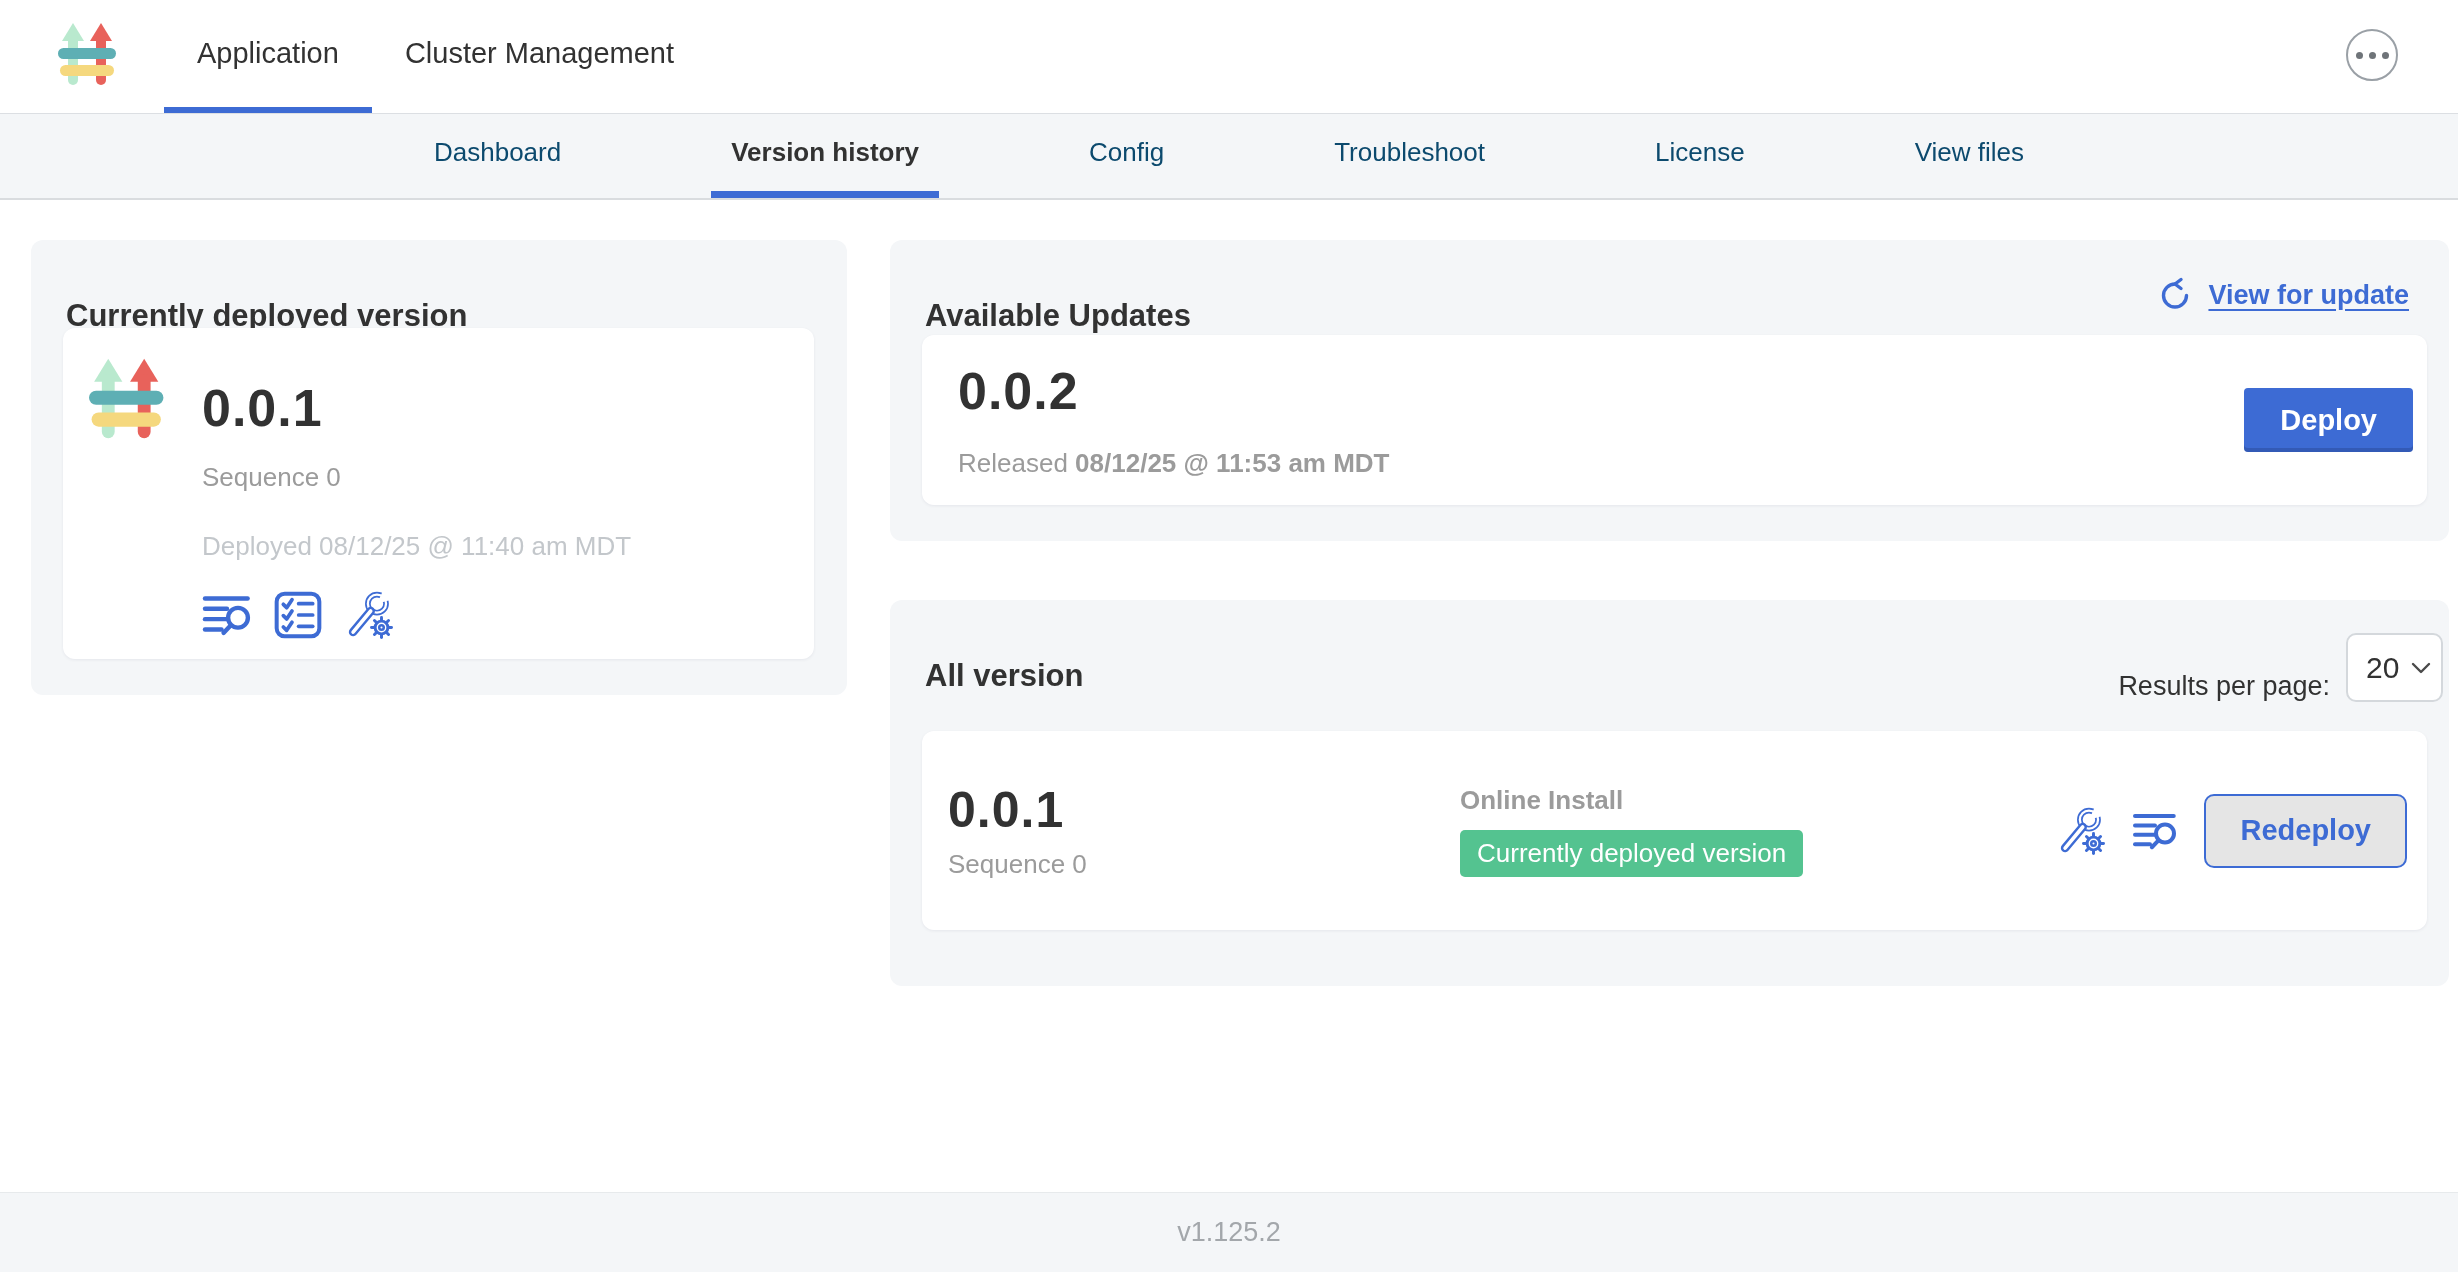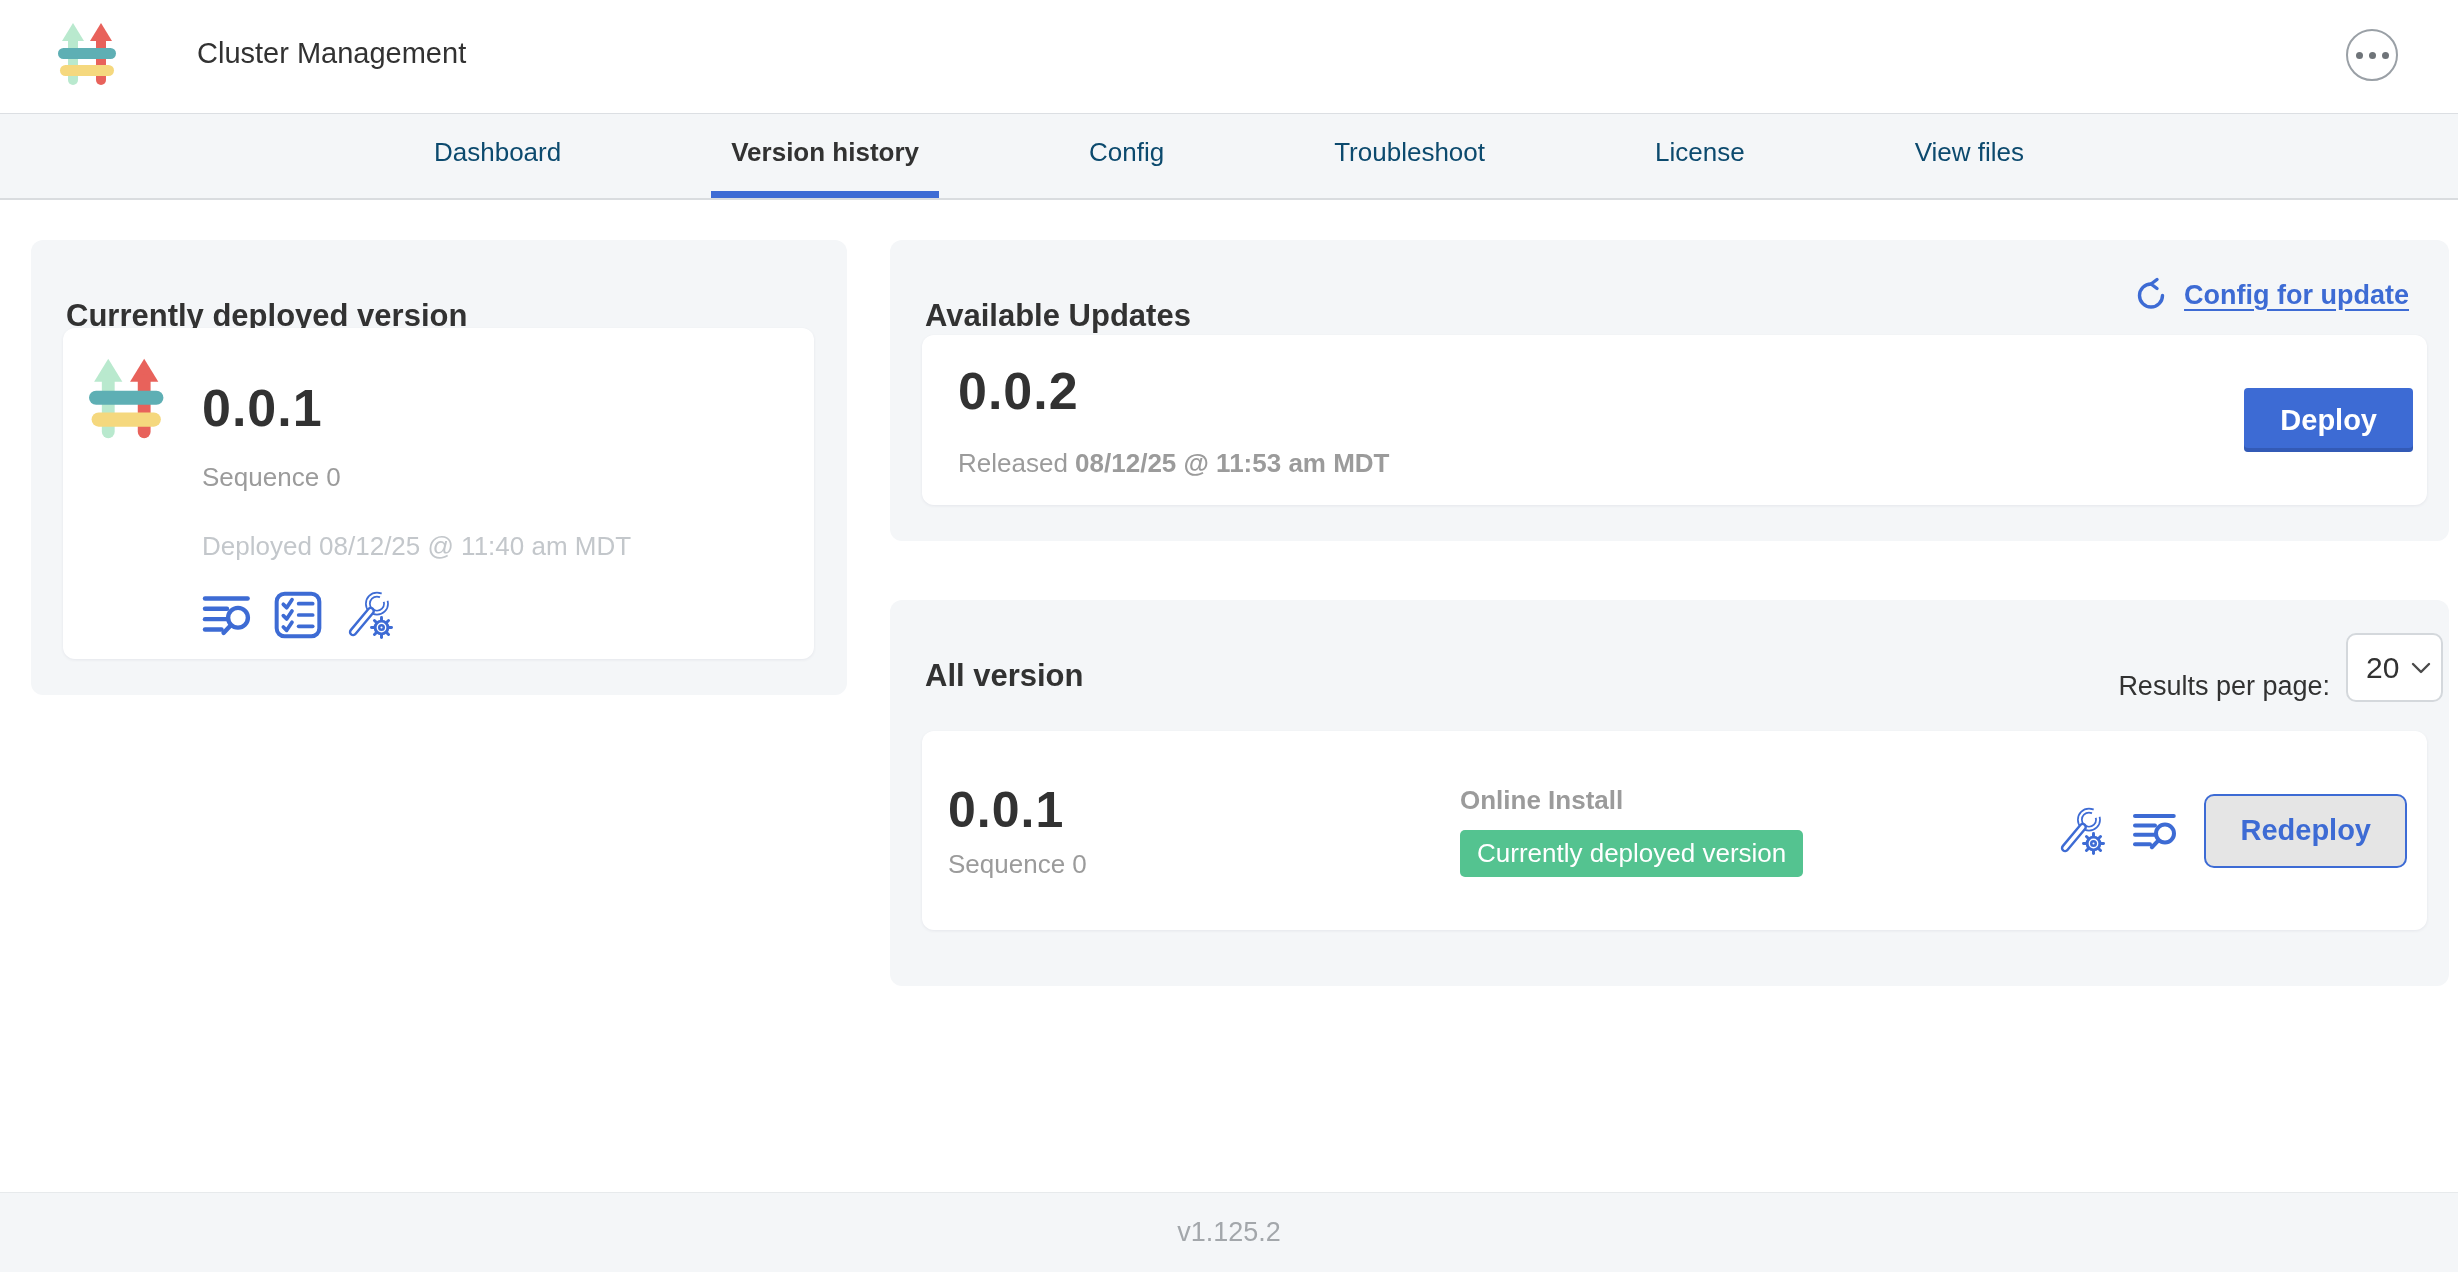--- a/index.html
+++ b/index.html
@@ -172,20 +172,23 @@
       <path d="M 25 3.5 L 19 8 L 25 12.5"></path>
     </g>
   </defs>
 </svg>
 
 <header class="navbar">
   <svg class="nav-logo" viewBox="0 0 60 70">
       <use href="#app-logo-shape"></use>
     </svg>
   <nav class="nav-tabs">
+    <div class="nav-tab active">
+      <span>Application</span>
+    </div>
     <div class="nav-tab">
       <span>Cluster Management</span>
     </div>
   </nav>
   <button class="nav-menu-btn">
     <span class="dot"></span>
     <span class="dot"></span>
     <span class="dot"></span>
   </button>
 </header>
@@ -243,21 +246,21 @@
       </div>
     </div>
   </section>
 
   <section class="card" id="updates-card">
     <h2 class="card-title">Available Updates</h2>
     <a class="check-update">
       <svg class="blue-icon" width="38" height="38" viewBox="0 0 38 38">
           <use href="#refresh-shape"></use>
         </svg>
-      <span class="lbl">Config for update</span>
+      <span class="lbl">View for update</span>
     </a>
     <div class="inner-card" id="updates-inner">
       <div>
         <div class="big-version">0.0.2</div>
         <div class="released-line">
           <span>Released</span>
           <b>08/12/25 @ 11:53 am MDT</b>
         </div>
       </div>
       <button class="btn-primary">Deploy</button>

